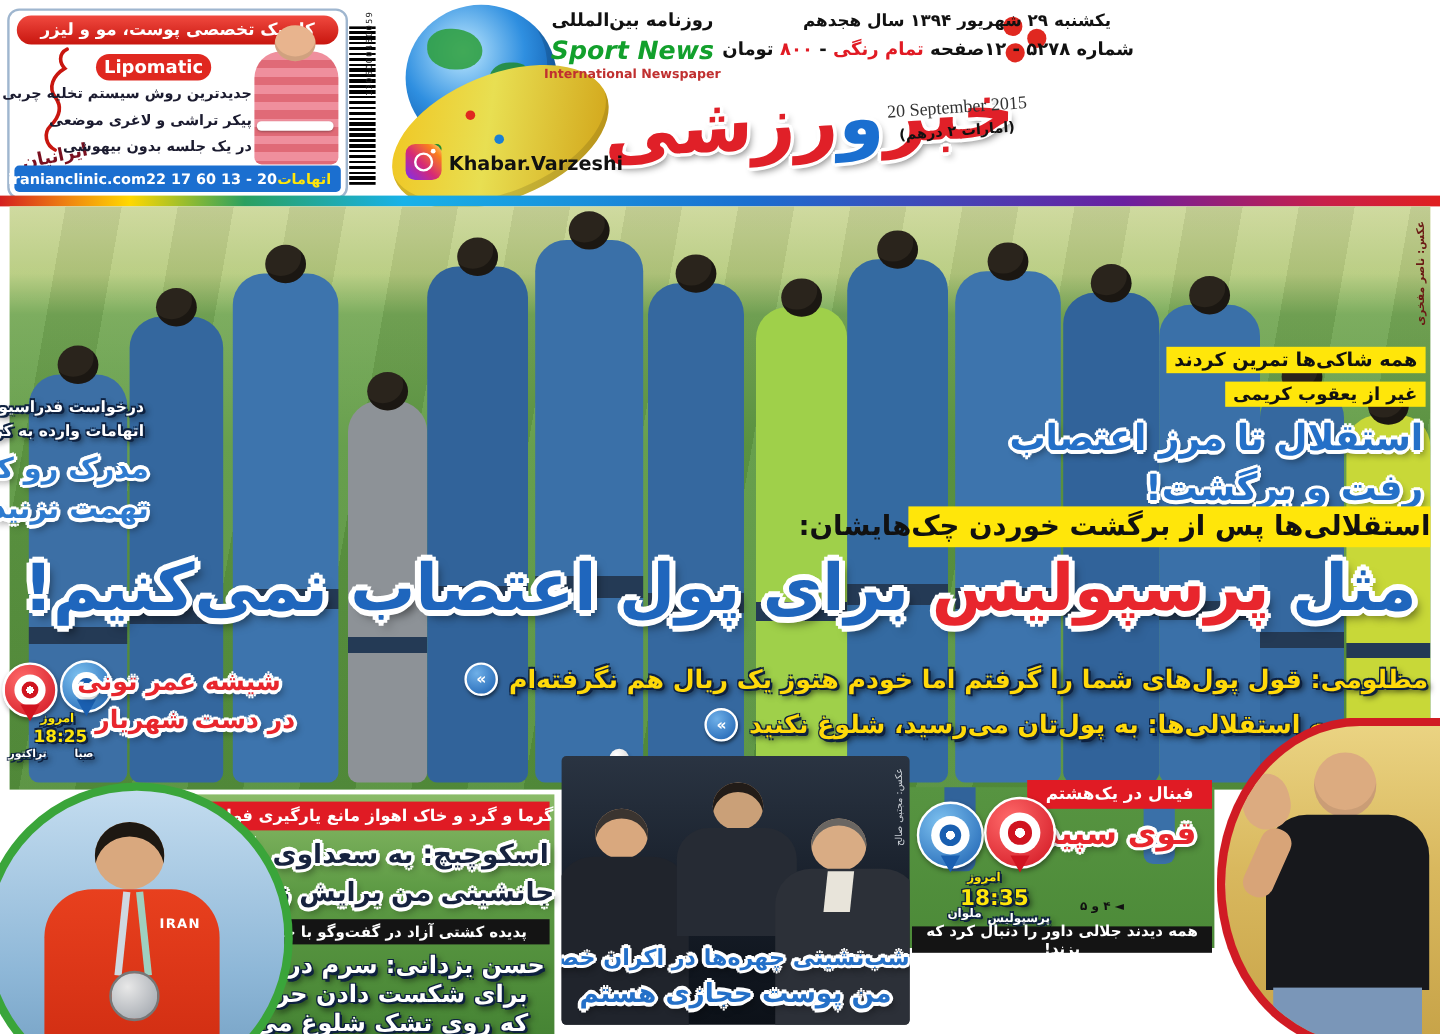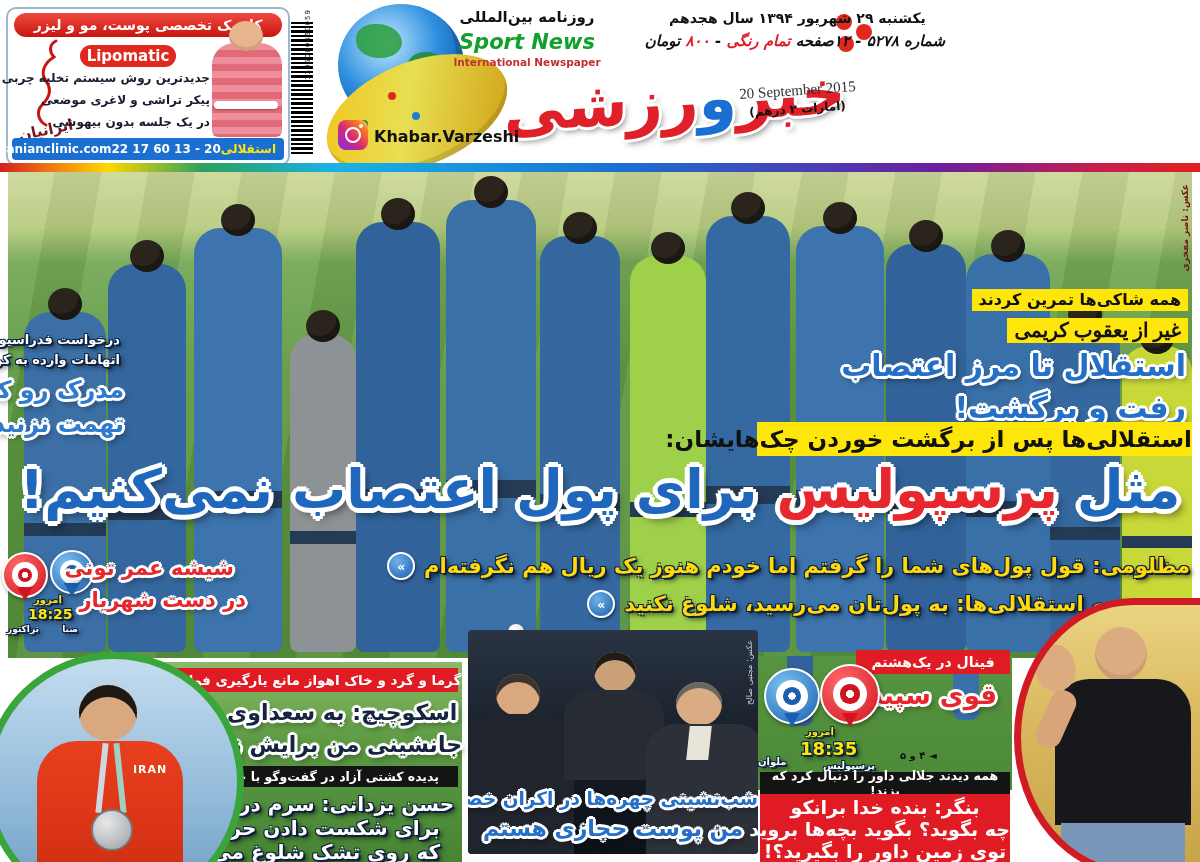--- a/index.html
+++ b/index.html
@@ -59,21 +59,21 @@
     <div class="t rtl b" style="left:52px;top:84px;width:150px;font-size:12px;color:#1b1b2f;text-align:center;">پیکر تراشی و لاغری موضعی</div>
     <div class="t rtl b" style="left:52px;top:106px;width:150px;font-size:12px;color:#1b1b2f;text-align:center;">در یک جلسه بدون بیهوشی</div>
 
     <div class="t" style="left:204px;top:34px;width:70px;height:94px;border-radius:22px 22px 6px 6px;
                 background:repeating-linear-gradient(180deg,#ef8f9d 0 7px,#e06a77 7px 14px);">
       <div class="t" style="left:17px;top:-22px;width:34px;height:30px;border-radius:50%;background:#e8b48e;box-shadow:inset 0 -4px 0 rgba(0,0,0,.1);"></div>
       <div class="t" style="left:2px;top:58px;width:64px;height:8px;background:#fff;border-radius:4px;box-shadow:0 1px 2px rgba(0,0,0,.3);"></div>
     </div>
     <div class="t rtl" style="left:4px;right:4px;bottom:4px;height:22px;background:#1b6fd0;border-radius:4px;display:flex;
                 align-items:center;justify-content:space-between;padding:0 8px;">
-      <span class="b" style="color:#ffe60a;font-size:12px;">استقلالی</span>
+      <span class="b" style="color:#ffe60a;font-size:12px;">اتهامات</span>
       <span class="b" style="color:#fff;font-size:12px;direction:ltr;">22 17 60 13 - 20</span>
       <span class="b" style="color:#fff;font-size:12px;direction:ltr;">www.iranianclinic.com</span>
     </div>
   </div>
 
   <div class="t" style="left:291px;top:22px;width:22px;height:132px;
               background:repeating-linear-gradient(0deg,#000 0 2px,#fff 2px 4px,#000 4px 7px,#fff 7px 9px);"></div>
   <div class="t" style="left:304px;top:80px;font-size:7px;color:#222;transform:rotate(-90deg);transform-origin:left top;letter-spacing:1px;">1306000450059</div>
 
   <div class="t" style="left:338px;top:4px;width:126px;height:122px;border-radius:50%;
@@ -103,21 +103,21 @@
   </div>
 
   <div class="t" style="left:338px;top:120px;width:30px;height:30px;border-radius:8px;
               background:linear-gradient(45deg,#7b2ff0,#d62976 45%,#fa7e1e 80%,#feda75);">
     <div class="t" style="left:7px;top:7px;width:12px;height:12px;border:2px solid #fff;border-radius:50%;"></div>
     <div class="t" style="left:21px;top:4px;width:4px;height:4px;background:#fff;border-radius:50%;"></div>
   </div>
   <div class="t b" style="left:374px;top:127px;font-size:16px;color:#111;">Khabar.Varzeshi</div>
 
   <div class="t rtl b" style="left:650px;top:10px;width:295px;font-size:14px;color:#111;text-align:center;">یکشنبه ۲۹ شهریور ۱۳۹۴ سال هجدهم</div>
-  <div class="t rtl b" style="left:650px;top:32px;width:295px;font-size:15px;color:#111;text-align:center;font-style:italic;">
+  <div class="t rtl b" style="left:650px;top:32px;width:295px;font-size:15px;color:#111;text-align:center;">
     <span>شماره ۵۲۷۸ - ۱۲صفحه</span>
     <span style="color:#e11b24;">تمام رنگی</span>
     <span>-</span>
     <span style="color:#e11b24;">۸۰۰</span>
     <span>تومان</span>
   </div>
   <div class="t" style="left:650px;top:82px;width:295px;font-size:15px;color:#333;text-align:center;transform:rotate(-4deg);
               font-family:'Liberation Serif','DejaVu Serif',serif;">20 September 2015</div>
   <div class="t rtl b" style="left:650px;top:102px;width:295px;font-size:12px;color:#111;text-align:center;transform:rotate(-4deg);">(امارات ۲ درهم)</div>
 
@@ -186,21 +186,21 @@
 
   <div class="t rtl b halo-dark" style="left:0px;top:332px;width:120px;font-size:13px;color:#fff;text-align:center;">درخواست فدراسیون پس از</div>
   <div class="t rtl b halo-dark" style="left:0px;top:352px;width:120px;font-size:13px;color:#fff;text-align:center;">اتهامات وارده به کروش</div>
   <div class="t rtl b olw" style="left:-6px;top:376px;width:130px;font-size:24px;color:#2e7bd0;text-align:center;">مدرک رو کنید</div>
   <div class="t rtl b olw" style="left:-6px;top:410px;width:130px;font-size:24px;color:#2e7bd0;text-align:center;">تهمت نزنید</div>
 
   <div class="t rtl" style="right:12px;top:290px;">
     <span class="hl-yellow b" style="font-size:16px;">همه شاکی‌ها تمرین کردند</span>
   </div>
   <div class="t rtl" style="right:12px;top:318px;">
-    <span class="hl-yellow b" style="font-size:20px;font-family:Liberation Serif, serif;">غیر از یعقوب کریمی</span>
+    <span class="hl-yellow b" style="font-size:15px;">غیر از یعقوب کریمی</span>
   </div>
   <div class="t rtl b olw" style="right:14px;top:348px;font-size:30px;color:#2470c8;">استقلال تا مرز اعتصاب</div>
   <div class="t rtl b olw" style="right:14px;top:390px;font-size:30px;color:#2470c8;">رفت و برگشت!</div>
 
   <div class="t rtl b" style="left:757px;top:422px;width:435px;height:34px;background:#ffe60a;color:#111;font-size:23px;
               text-align:center;line-height:34px;">استقلالی‌ها پس از برگشت خوردن چک‌هایشان:</div>
 
   <div class="t rtl b olw-big" style="left:0;top:458px;width:1200px;font-size:54px;text-align:center;">
     <span style="color:#1f66bd;">مثل</span>
     <span style="color:#e8262d;">پرسپولیس</span>
@@ -277,29 +277,24 @@
         <span class="dot" style="background:radial-gradient(circle,#fff 28%,#1a5fb0 30%);"></span>
       </span>
   </div>
   <div class="pin pin-red" style="left:820px;top:664px;width:56px;height:56px;">
     <span class="core">
         <span class="dot" style="background:radial-gradient(circle,#fff 28%,#d01420 30%);"></span>
       </span>
   </div>
   <div class="t rtl b halo-dark" style="left:806px;top:726px;font-size:10px;color:#ffe60a;">امروز</div>
   <div class="t b halo-dark" style="left:800px;top:738px;font-size:18px;color:#ffe60a;">18:35</div>
-  <div class="t rtl b halo-dark" style="left:758px;top:756px;width:60px;font-size:10px;color:#fff;text-align:left;">ملوان</div>
+  <div class="t rtl b halo-dark" style="left:758px;top:756px;width:60px;font-size:10px;color:#fff;text-align:right;">ملوان</div>
   <div class="t rtl b halo-dark" style="left:818px;top:760px;width:62px;font-size:10px;color:#fff;text-align:center;">پرسپولیس</div>
 
   <div class="strip rtl b" style="position:absolute;left:760px;top:772px;width:250px;height:22px;background:#141414;font-size:12.5px;">همه دیدند جلالی داور را دنبال کرد که بزند!</div>
-  <div class="t" style="left:760px;top:794px;width:250px;height:68px;background:#e01b24;">
-    <div class="t rtl b" style="left:0;width:250px;top:2px;font-size:19px;color:#fff;text-align:center;">بنگر: بنده خدا برانکو</div>
-    <div class="t rtl b" style="left:0;width:250px;top:24px;font-size:19px;color:#fff;text-align:center;">چه بگوید؟ بگوید بچه‌ها بروید</div>
-    <div class="t rtl b" style="left:0;width:250px;top:46px;font-size:19px;color:#fff;text-align:center;">توی زمین داور را بگیرید؟!</div>
-  </div>
 
   <div class="t" style="left:1014px;top:598px;width:186px;height:264px;border:7px solid #d01b24;border-right:none;
               border-radius:120px 0 0 120px / 140px 0 0 140px;overflow:hidden;
               background:linear-gradient(180deg,#ead382 0,#d9b85e 45%,#c7a348 100%);">
     <div class="t" style="left:74px;top:22px;width:52px;height:54px;border-radius:50%;background:#dcab80;box-shadow:inset 0 -6px 0 rgba(0,0,0,.08);"></div>
     <div class="t" style="left:34px;top:74px;width:136px;height:146px;border-radius:34px 34px 0 0;background:#17181c;"></div>
     <div class="t" style="left:14px;top:40px;width:40px;height:46px;border-radius:45%;background:#dcab80;transform:rotate(-14deg);"></div>
     <div class="t" style="left:22px;top:84px;width:26px;height:60px;border-radius:12px;background:#d8a478;transform:rotate(24deg);"></div>
     <div class="t" style="left:40px;top:218px;width:124px;height:46px;background:#7a96b8;"></div>
   </div>

